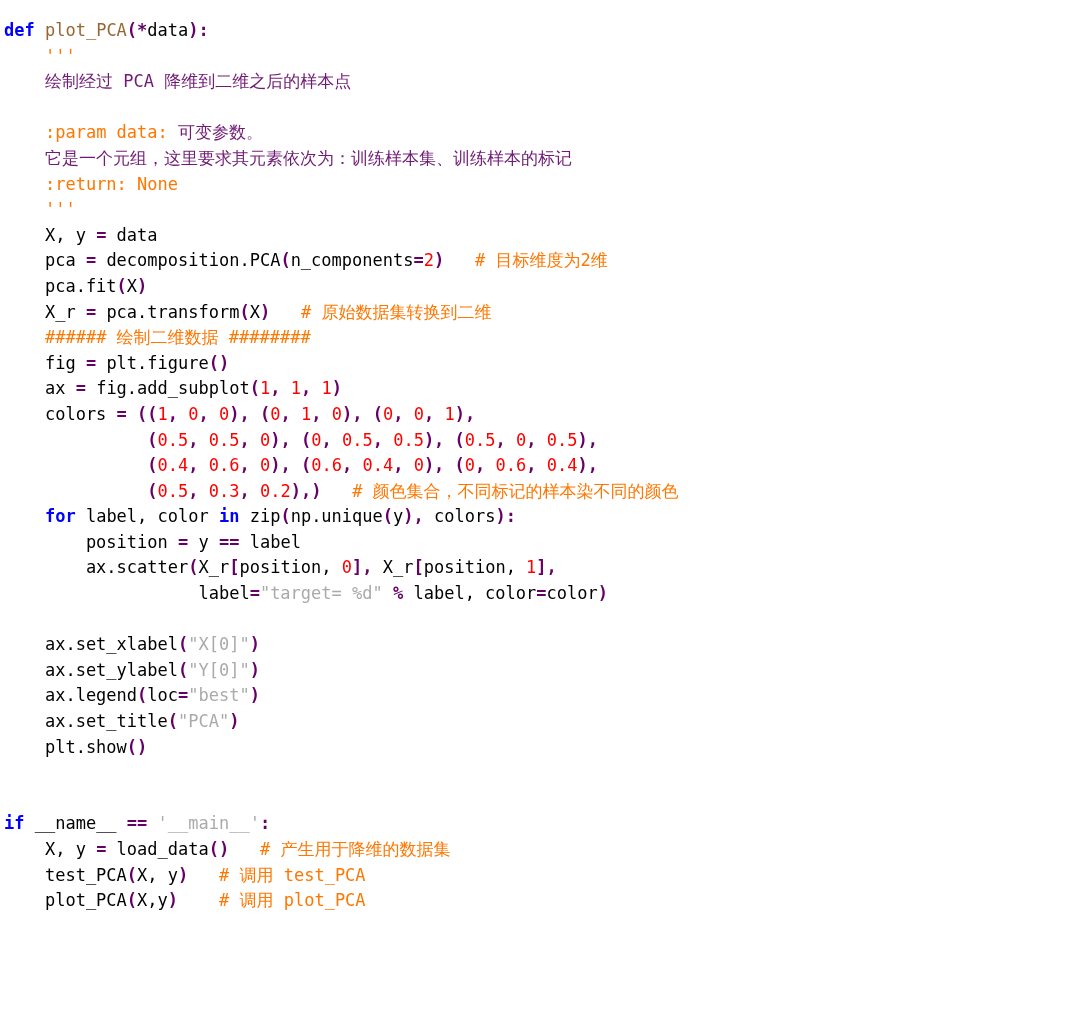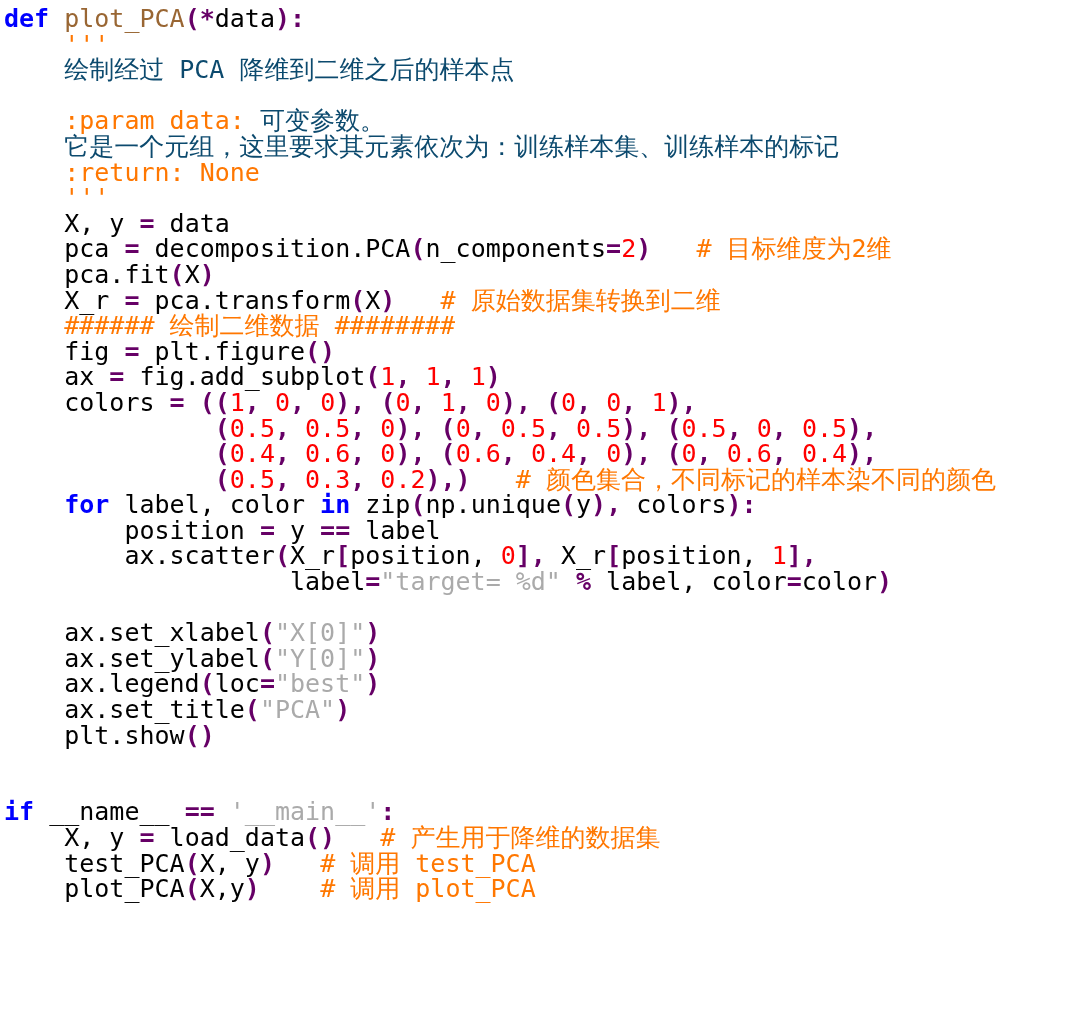--- a/index.html
+++ b/index.html
@@ -6,36 +6,36 @@
     margin: 0;
     padding: 0;
     background: #ffffff;
   }
   body {
     width: 1080px;
     height: 1014px;
     font-family: "DejaVu Sans Mono", "Liberation Mono", monospace;
   }
   #code {
-    padding: 6px 0 0 4px;
-    font-size: 25px;
+    padding: 18px 0 0 4px;
+    font-size: 17px;
     line-height: 25.6px;
     white-space: pre;
     color: #000000;
   }
   .line {
     white-space: pre;
     height: 25.6px;
   }
   
   .kw   { color: #0000ff; font-weight: bold; }   
   .fn   { color: #996633; }                      
   .op   { color: #660066; font-weight: bold; }   
   .str  { color: #aaaaaa; }                      
   .cmt  { color: #ff7700; }                      
   .num  { color: #ff0000; }                      
   .pln  { color: #000000; }                      
-  .zh   { color: #0c4a6e; }
+  .zh   { color: #701a75; }
 </style>
 </head>
 <body>
 
 <div id="code"><div class="line"><span class="kw">def</span><span class="pln"> </span><span class="fn">plot_PCA</span><span class="op">(*</span><span class="pln">data</span><span class="op">):</span></div><div class="line"><span class="pln">    </span><span class="cmt">'''</span></div><div class="line"><span class="pln">    </span><span class="zh">绘制经过 PCA 降维到二维之后的样本点</span></div><div class="line"><span class="pln"></span>&nbsp;</div><div class="line"><span class="pln">    </span><span class="cmt">:param data: </span><span class="zh">可变参数。</span></div><div class="line"><span class="pln">    </span><span class="zh">它是一个元组，这里要求其元素依次为：训练样本集、训练样本的标记</span></div><div class="line"><span class="pln">    </span><span class="cmt">:return: None</span></div><div class="line"><span class="pln">    </span><span class="cmt">'''</span></div><div class="line"><span class="pln">    X, y </span><span class="op">=</span><span class="pln"> data</span></div><div class="line"><span class="pln">    pca </span><span class="op">=</span><span class="pln"> decomposition.PCA</span><span class="op">(</span><span class="pln">n_components</span><span class="op">=</span><span class="num">2</span><span class="op">)</span><span class="pln">   </span><span class="cmt"># 目标维度为2维</span></div><div class="line"><span class="pln">    pca.fit</span><span class="op">(</span><span class="pln">X</span><span class="op">)</span></div><div class="line"><span class="pln">    X_r </span><span class="op">=</span><span class="pln"> pca.transform</span><span class="op">(</span><span class="pln">X</span><span class="op">)</span><span class="pln">   </span><span class="cmt"># 原始数据集转换到二维</span></div><div class="line"><span class="pln">    </span><span class="cmt">###### 绘制二维数据 ########</span></div><div class="line"><span class="pln">    fig </span><span class="op">=</span><span class="pln"> plt.figure</span><span class="op">()</span></div><div class="line"><span class="pln">    ax </span><span class="op">=</span><span class="pln"> fig.add_subplot</span><span class="op">(</span><span class="num">1</span><span class="op">,</span><span class="pln"> </span><span class="num">1</span><span class="op">,</span><span class="pln"> </span><span class="num">1</span><span class="op">)</span></div><div class="line"><span class="pln">    colors </span><span class="op">= ((</span><span class="num">1</span><span class="op">,</span><span class="pln"> </span><span class="num">0</span><span class="op">,</span><span class="pln"> </span><span class="num">0</span><span class="op">), (</span><span class="num">0</span><span class="op">,</span><span class="pln"> </span><span class="num">1</span><span class="op">,</span><span class="pln"> </span><span class="num">0</span><span class="op">), (</span><span class="num">0</span><span class="op">,</span><span class="pln"> </span><span class="num">0</span><span class="op">,</span><span class="pln"> </span><span class="num">1</span><span class="op">),</span></div><div class="line"><span class="pln">              </span><span class="op">(</span><span class="num">0.5</span><span class="op">,</span><span class="pln"> </span><span class="num">0.5</span><span class="op">,</span><span class="pln"> </span><span class="num">0</span><span class="op">), (</span><span class="num">0</span><span class="op">,</span><span class="pln"> </span><span class="num">0.5</span><span class="op">,</span><span class="pln"> </span><span class="num">0.5</span><span class="op">), (</span><span class="num">0.5</span><span class="op">,</span><span class="pln"> </span><span class="num">0</span><span class="op">,</span><span class="pln"> </span><span class="num">0.5</span><span class="op">),</span></div><div class="line"><span class="pln">              </span><span class="op">(</span><span class="num">0.4</span><span class="op">,</span><span class="pln"> </span><span class="num">0.6</span><span class="op">,</span><span class="pln"> </span><span class="num">0</span><span class="op">), (</span><span class="num">0.6</span><span class="op">,</span><span class="pln"> </span><span class="num">0.4</span><span class="op">,</span><span class="pln"> </span><span class="num">0</span><span class="op">), (</span><span class="num">0</span><span class="op">,</span><span class="pln"> </span><span class="num">0.6</span><span class="op">,</span><span class="pln"> </span><span class="num">0.4</span><span class="op">),</span></div><div class="line"><span class="pln">              </span><span class="op">(</span><span class="num">0.5</span><span class="op">,</span><span class="pln"> </span><span class="num">0.3</span><span class="op">,</span><span class="pln"> </span><span class="num">0.2</span><span class="op">),)</span><span class="pln">   </span><span class="cmt"># 颜色集合，不同标记的样本染不同的颜色</span></div><div class="line"><span class="pln">    </span><span class="kw">for</span><span class="pln"> label, color </span><span class="kw">in</span><span class="pln"> zip</span><span class="op">(</span><span class="pln">np.unique</span><span class="op">(</span><span class="pln">y</span><span class="op">),</span><span class="pln"> colors</span><span class="op">):</span></div><div class="line"><span class="pln">        position </span><span class="op">=</span><span class="pln"> y </span><span class="op">==</span><span class="pln"> label</span></div><div class="line"><span class="pln">        ax.scatter</span><span class="op">(</span><span class="pln">X_r</span><span class="op">[</span><span class="pln">position, </span><span class="num">0</span><span class="op">],</span><span class="pln"> X_r</span><span class="op">[</span><span class="pln">position, </span><span class="num">1</span><span class="op">],</span></div><div class="line"><span class="pln">                   label</span><span class="op">=</span><span class="str">"target= %d"</span><span class="pln"> </span><span class="op">%</span><span class="pln"> label, color</span><span class="op">=</span><span class="pln">color</span><span class="op">)</span></div><div class="line"><span class="pln"></span>&nbsp;</div><div class="line"><span class="pln">    ax.set_xlabel</span><span class="op">(</span><span class="str">"X[0]"</span><span class="op">)</span></div><div class="line"><span class="pln">    ax.set_ylabel</span><span class="op">(</span><span class="str">"Y[0]"</span><span class="op">)</span></div><div class="line"><span class="pln">    ax.legend</span><span class="op">(</span><span class="pln">loc</span><span class="op">=</span><span class="str">"best"</span><span class="op">)</span></div><div class="line"><span class="pln">    ax.set_title</span><span class="op">(</span><span class="str">"PCA"</span><span class="op">)</span></div><div class="line"><span class="pln">    plt.show</span><span class="op">()</span></div><div class="line"><span class="pln"></span>&nbsp;</div><div class="line"><span class="pln"></span>&nbsp;</div><div class="line"><span class="kw">if</span><span class="pln"> __name__ </span><span class="op">==</span><span class="pln"> </span><span class="str">'__main__'</span><span class="op">:</span></div><div class="line"><span class="pln">    X, y </span><span class="op">=</span><span class="pln"> load_data</span><span class="op">()</span><span class="pln">   </span><span class="cmt"># 产生用于降维的数据集</span></div><div class="line"><span class="pln">    test_PCA</span><span class="op">(</span><span class="pln">X, y</span><span class="op">)</span><span class="pln">   </span><span class="cmt"># 调用 test_PCA</span></div><div class="line"><span class="pln">    plot_PCA</span><span class="op">(</span><span class="pln">X,y</span><span class="op">)</span><span class="pln">    </span><span class="cmt"># 调用 plot_PCA</span></div></div>
 
 </body></html>

